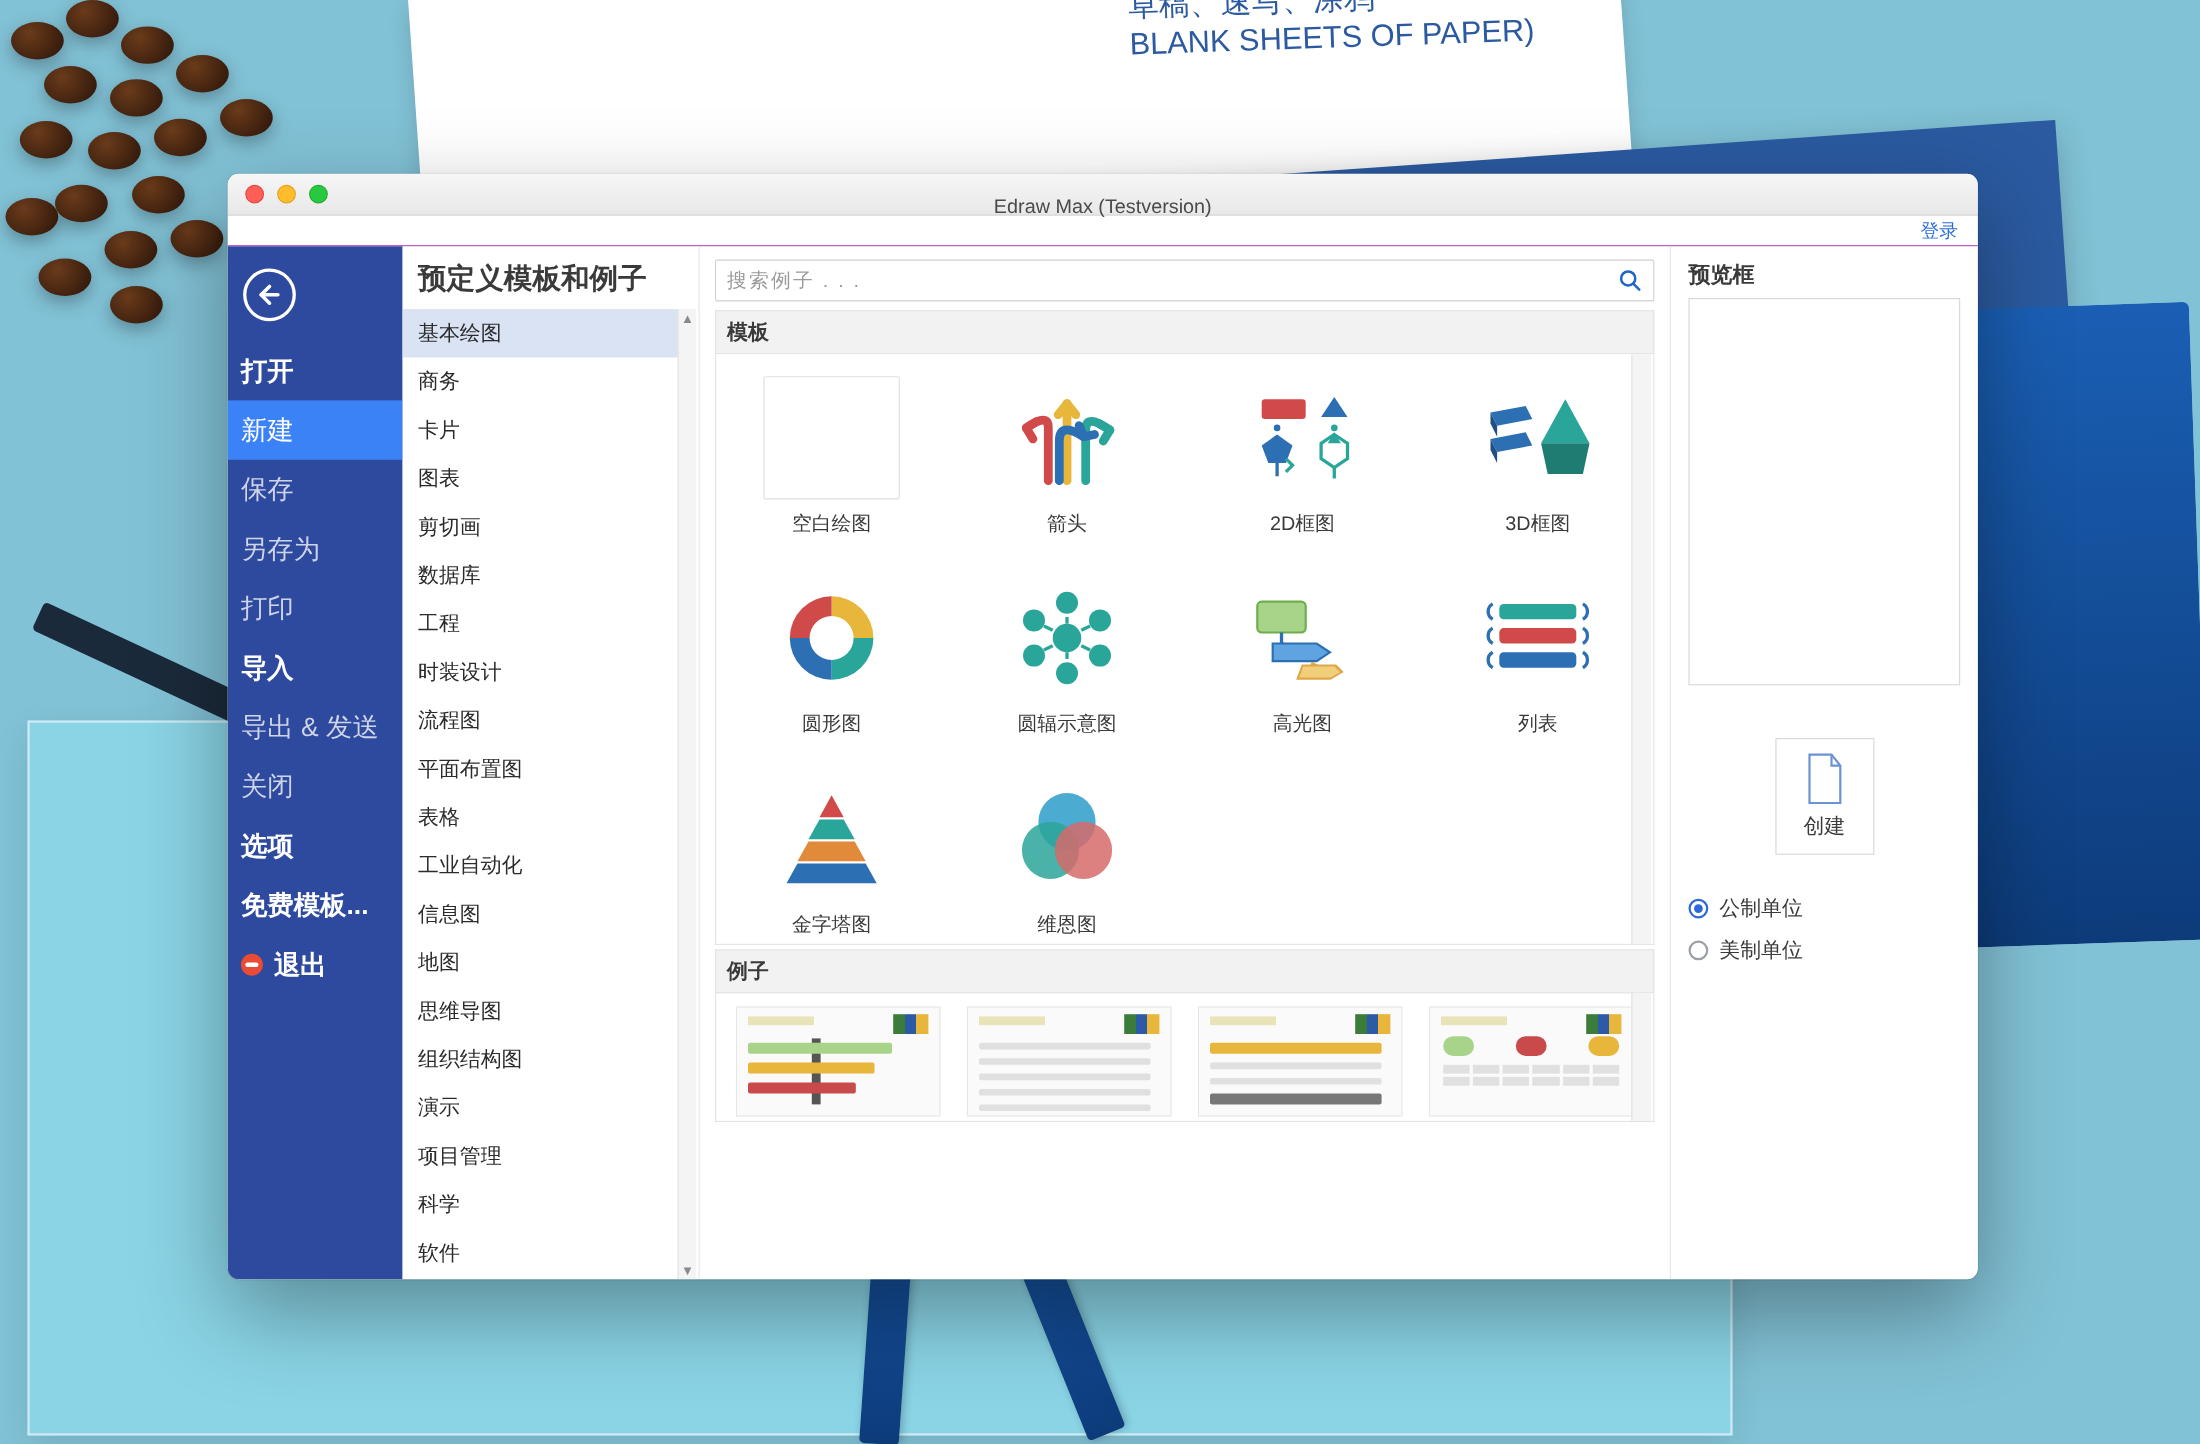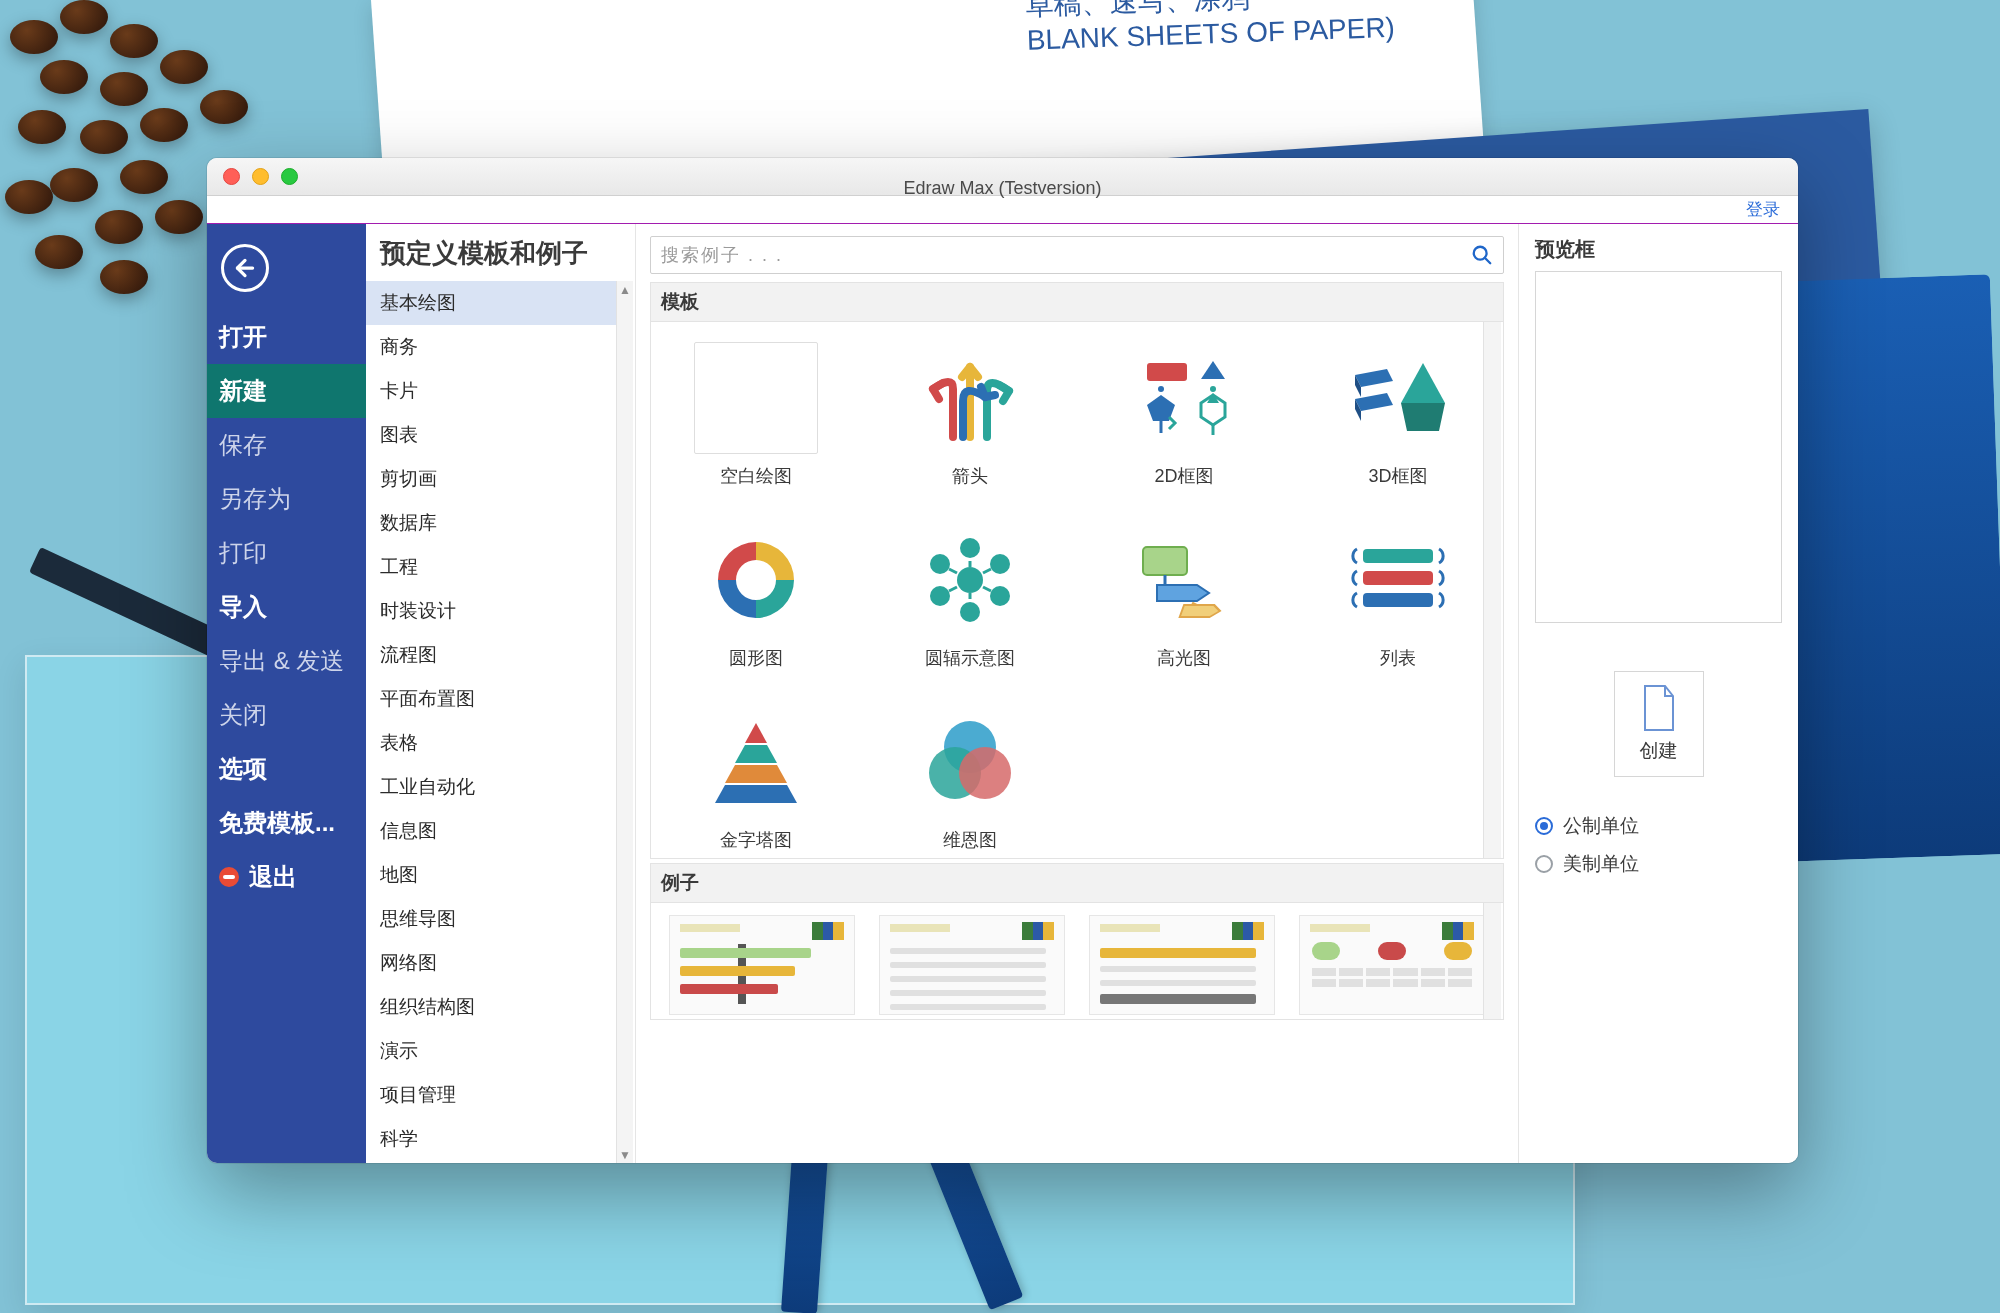--- a/index.html
+++ b/index.html
@@ -131,21 +131,21 @@
     cursor:pointer;
   }
   .back-btn svg { stroke:#fff; }
   .side-item {
     color:#cdd4ea; font-size:24px;
     padding:11px 12px;
     cursor:pointer;
     display:flex; align-items:center; gap:10px;
   }
   .side-item.strong { color:#fff; font-weight:600; }
-  .side-item.active { background:#0f766e; color:#fff; font-weight:700;}
+  .side-item.active { background:#3b82f6; color:#fff; font-weight:400;}
   .side-item .exit-icon {
     width:20px; height:20px; border-radius:50%;
     background:#e94b35; position:relative; flex-shrink:0;
   }
   .side-item .exit-icon::after{
     content:""; position:absolute; left:4px; right:4px; top:8px; height:4px;
     background:#fff; border-radius:2px;
   }
 
   
@@ -398,21 +398,20 @@
               <div class="cat-item">数据库</div>
               <div class="cat-item">工程</div>
               <div class="cat-item">时装设计</div>
               <div class="cat-item">流程图</div>
               <div class="cat-item">平面布置图</div>
               <div class="cat-item">表格</div>
               <div class="cat-item">工业自动化</div>
               <div class="cat-item">信息图</div>
               <div class="cat-item">地图</div>
               <div class="cat-item">思维导图</div>
-              <div class="cat-item">网络图</div>
               <div class="cat-item">组织结构图</div>
               <div class="cat-item">演示</div>
               <div class="cat-item">项目管理</div>
               <div class="cat-item">科学</div>
               <div class="cat-item">软件</div>
             </div>
           <div class="scroll-y">
             <div class="arrow up">▲</div>
               <div class="arrow down">▼</div>
           </div>

